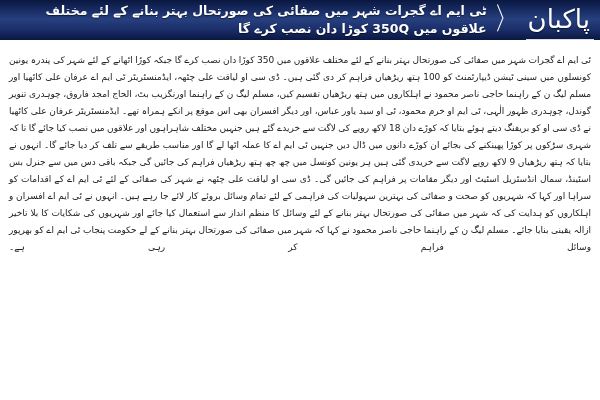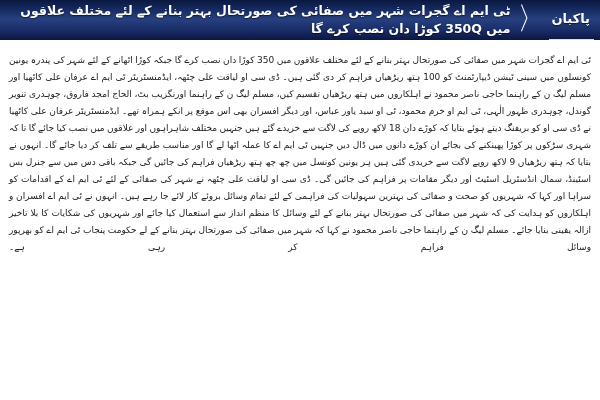--- a/index.html
+++ b/index.html
@@ -31,22 +31,22 @@
       #0a1742 100%);
     display: flex;
     align-items: center;
     direction: rtl;
     padding: 0 6px 0 4px;
     overflow: hidden;
   }
 
   .logo {
     color: #ffffff;
-    font-weight: bold;
-    font-size: 13px;
+    font-weight: normal;
+    font-size: 26px;
     line-height: 40px;
     white-space: nowrap;
     padding: 0 4px 0 2px;
     letter-spacing: 0.5px;
     text-shadow: 0 1px 1px rgba(0,0,0,0.6);
     border-bottom: 2px solid rgba(255,255,255,0.85);
   }
 
   .sep {
     color: #ffffff;

